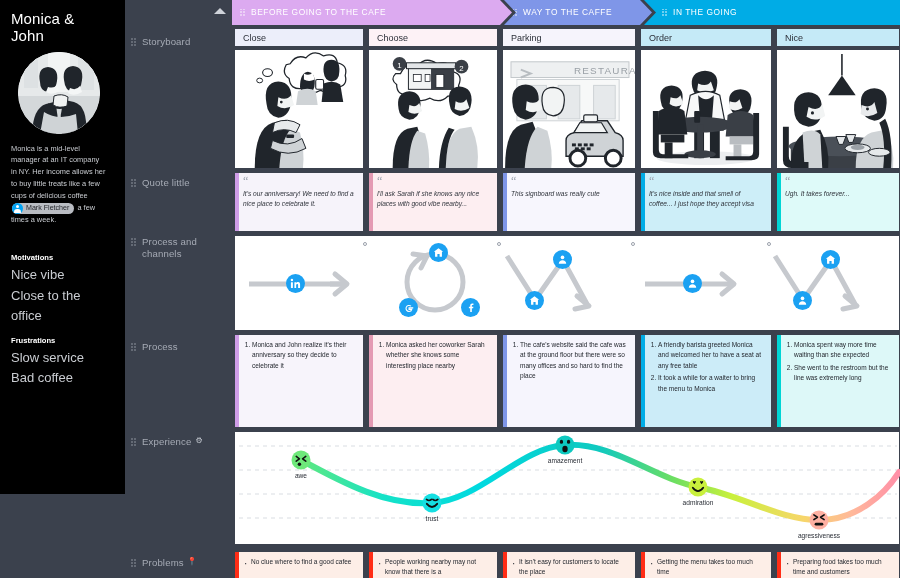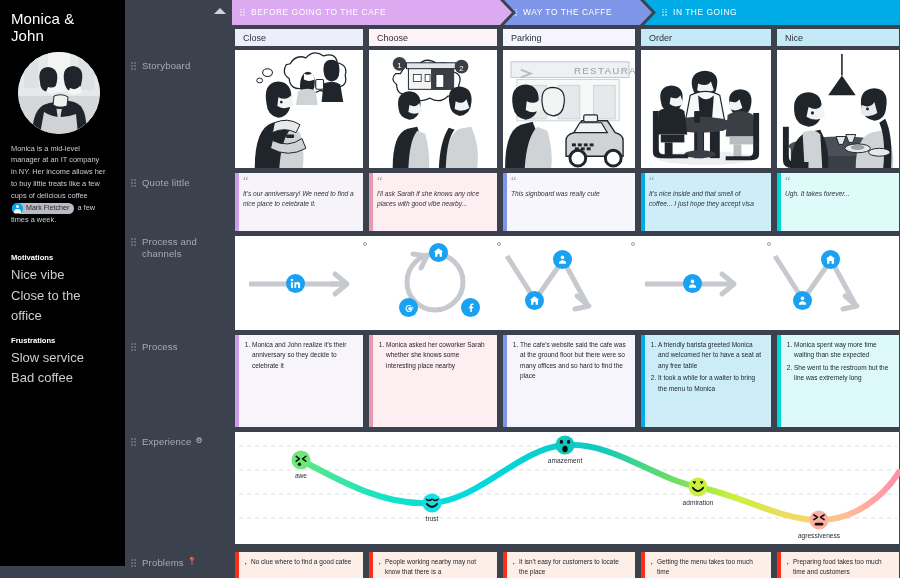--- a/index.html
+++ b/index.html
@@ -6,21 +6,21 @@
   html, body {
     width: 900px; height: 578px;
     overflow: hidden;
     font-family: "Liberation Sans", sans-serif;
     background: #3b414d;
   }
   #app { position: relative; width: 900px; height: 578px; display: flex; }
 
   
   #persona {
-    width: 125px; height: 566px; background: #000000;
+    width: 125px; height: 494px; background: #000000;
     padding: 10px 19px 0 11px; color: #d6d8dc; flex: 0 0 125px;
     overflow: hidden;
   }
   #persona-title {
     font-size: 15px; color: #ffffff; letter-spacing: .1px;
     margin-bottom: 7px; font-weight: 400; line-height: 1.15;
   }
   #avatar {
     width: 82px; height: 82px; border-radius: 50%;
     margin: 0 auto 9px auto; overflow: hidden; background: #cfd3d6;
@@ -222,21 +222,21 @@
     <div class="sec-block">
       <div class="sec-head">Frustrations</div>
       <div class="sec-item">Slow service</div>
       <div class="sec-item">Bad coffee</div>
     </div>
   </aside>
 
   <div id="rail">
     <div id="collapse-arrow"></div>
 
-    <div class="rail-label" style="top:60px">
+    <div class="rail-label" style="top:36px">
       <span class="grip">
           <i></i>
           <i></i>
           <i></i>
           <i></i>
           <i></i>
           <i></i>
         </span>
       <span class="rail-txt">Storyboard</span>
     </div>

